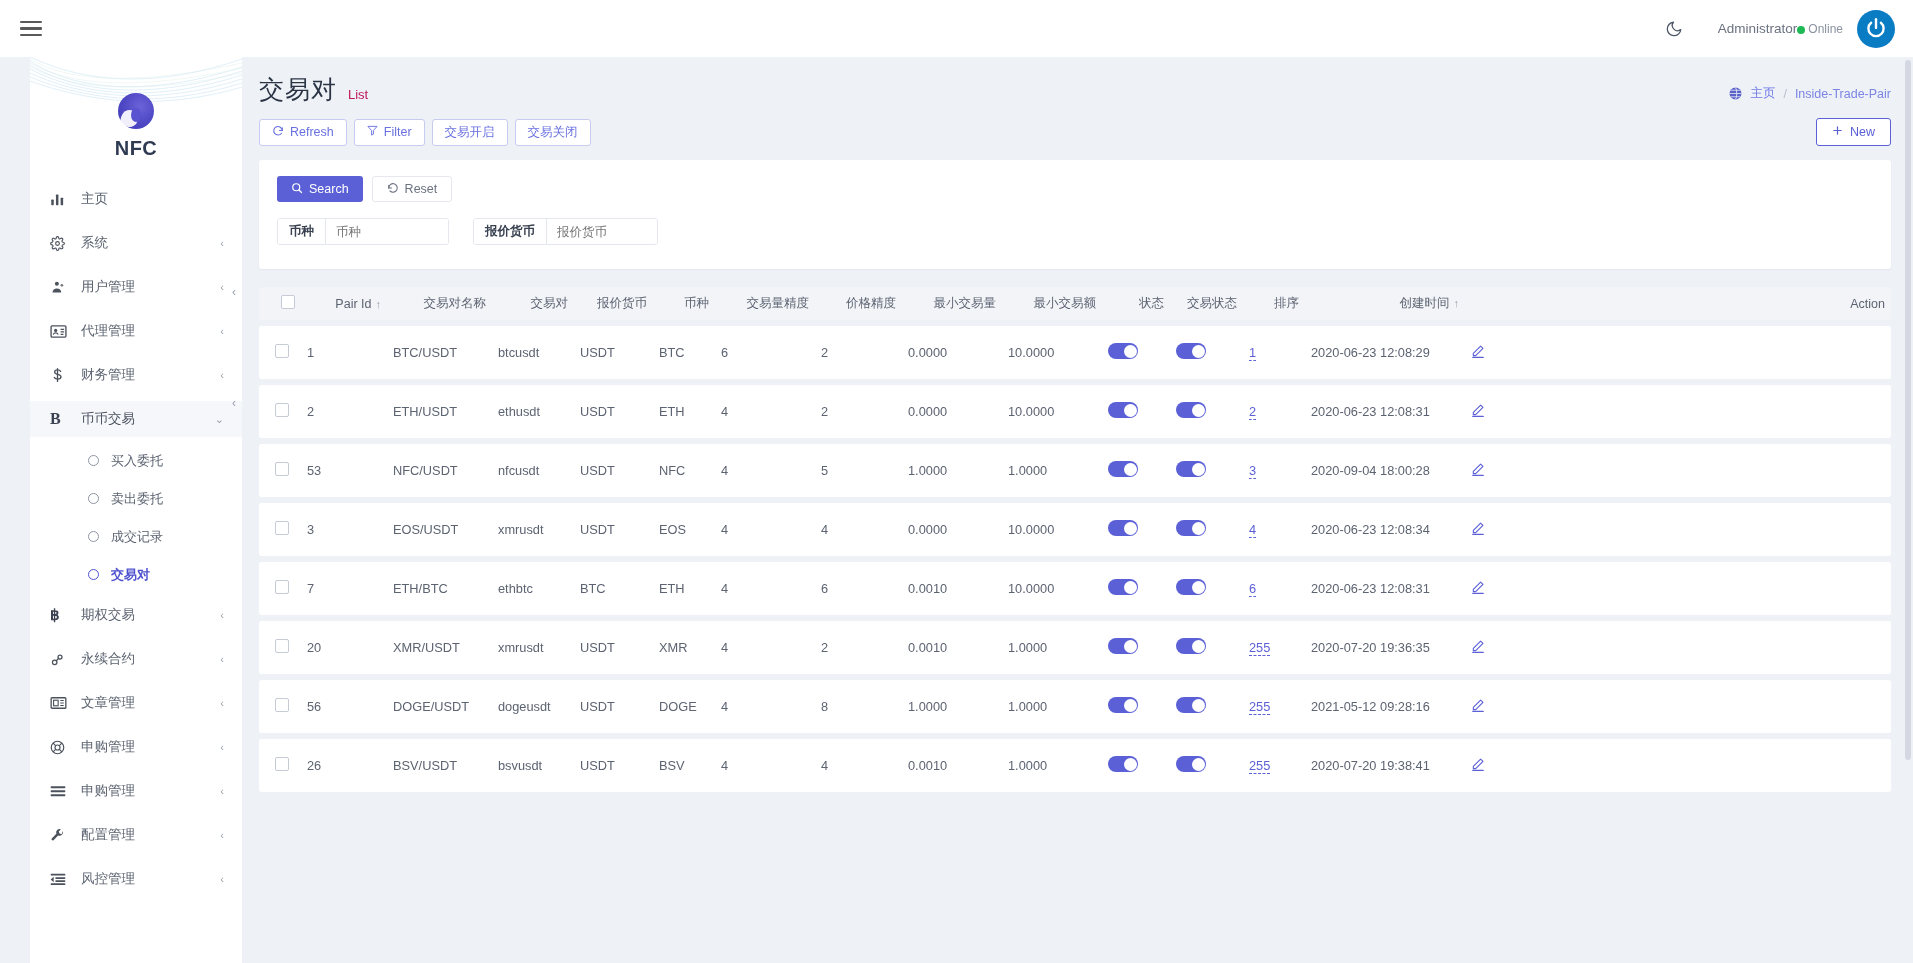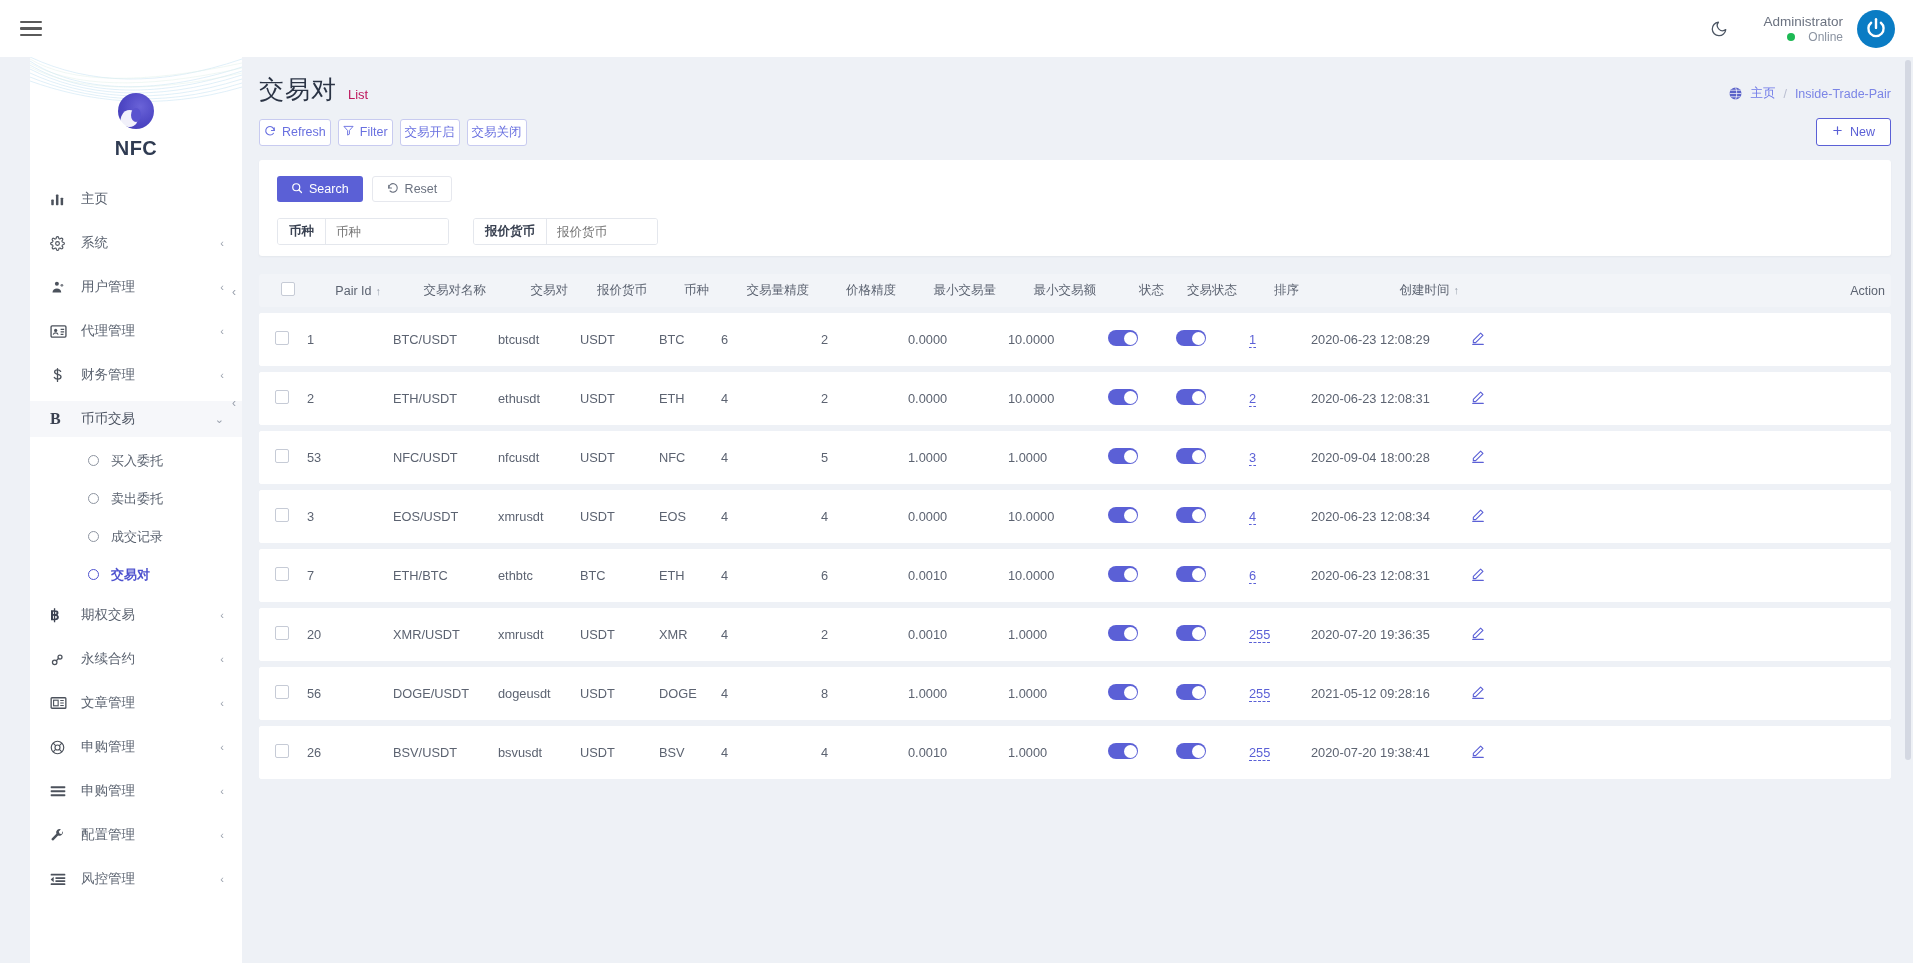--- a/index.html
+++ b/index.html
@@ -16,23 +16,23 @@
     position: absolute; top: 0; left: 0; width: 1913px; height: 57px;
     background: #ffffff; display: flex; align-items: center;
     z-index: 30;
   }
   .hamburger { margin-left: 14px; width: 34px; height: 34px; display:flex; flex-direction:column;
     justify-content:center; align-items:center; gap:4px; cursor:pointer; }
   .hamburger span { display:block; width:22px; height:2.4px; background:#5a5a5a; border-radius:1px; }
   .topbar-right { margin-left:auto; display:flex; align-items:center; gap:0; padding-right:18px; }
   .moon { width:36px; height:36px; display:flex; align-items:center; justify-content:center;
     cursor:pointer; margin-right:26px; }
-  .user-block { display:flex; flex-direction:column; align-items:flex-end; margin-right:14px; }
+  .user-block { display:flex; flex-direction:row; align-items:flex-end; margin-right:14px; }
   .user-name { font-size:13.5px; color:#6b7280; line-height:17px; }
-  .user-status { font-size:12px; color:#8b93a1; line-height:15px; display:flex; align-items:center; gap:13px; }
+  .user-status { font-size:12px; color:#8b93a1; line-height:15px; display:flex; align-items:center; gap:3px; }
   .dot-online { width:8px; height:8px; border-radius:50%; background:#1db954; display:inline-block; }
   .avatar { width:38px; height:38px; border-radius:50%; background:#0a7cc4;
     display:flex; align-items:center; justify-content:center; cursor:pointer; }
 
   
   .sidebar {
     position:absolute; top:57px; left:30px; width:212px; height:906px;
     background:#ffffff; overflow:hidden;
   }
   .logo-area { position:relative; height:110px; overflow:hidden; background:#fff; }
@@ -76,28 +76,28 @@
   .page-title { font-size:25px; color:#2b3445; font-weight:400; letter-spacing:1px; }
   .page-sub { font-size:13px; color:#be185d; margin-left:11px; margin-bottom:4px; }
   .breadcrumb { margin-left:auto; display:flex; align-items:center; gap:8px;
      font-size:12.5px; color:#6f7ae8; margin-bottom:4px; }
   .bc-sep { color:#b9bdd0; }
   .bc-last { color:#7b85e6; }
   .globe-ic { width:13px; height:13px; display:inline-block; }
 
   .toolbar { display:flex; align-items:center; padding:12px 22px 0 17px; }
   .tb-btn { height:27px; border:1px solid #c8cbf0; background:#fff; color:#6970e0;
-     font-size:12.5px; border-radius:3px; padding:0 4px; display:flex; align-items:center;
+     font-size:12.5px; border-radius:3px; padding:0 12px; display:flex; align-items:center;
      gap:6px; margin-right:7px; cursor:pointer; font-family:inherit; }
   .tb-new { margin-left:auto; height:28px; border:1px solid #5b60d6; background:#fff;
      color:#5b60d6; font-size:12.5px; border-radius:3px; padding:0 15px; display:flex;
      align-items:center; gap:7px; cursor:pointer; font-family:inherit; }
 
   .card { margin:14px 22px 0 17px; background:#fff; border-radius:3px;
-     box-shadow:0 1px 2px rgba(40,50,80,.05); padding:16px 18px 11px 18px; }
+     box-shadow:0 1px 2px rgba(40,50,80,.05); padding:16px 18px 24px 18px; }
   .search-row { display:flex; align-items:center; gap:9px; }
   .btn-search { height:26px; background:#5b60d6; color:#fff; border:none; border-radius:3px;
     font-size:12.5px; padding:0 14px; display:flex; align-items:center; gap:6px; cursor:pointer;
     font-family:inherit; }
   .btn-reset { height:26px; background:#fff; color:#6b7280; border:1px solid #e6e8ee;
     border-radius:3px; font-size:12.5px; padding:0 14px; display:flex; align-items:center;
     gap:6px; cursor:pointer; font-family:inherit; }
 
   .filter-row { display:flex; align-items:center; gap:24px; margin-top:16px; }
   .field { display:flex; align-items:stretch; border:1px solid #e4e7ed; border-radius:3px;

